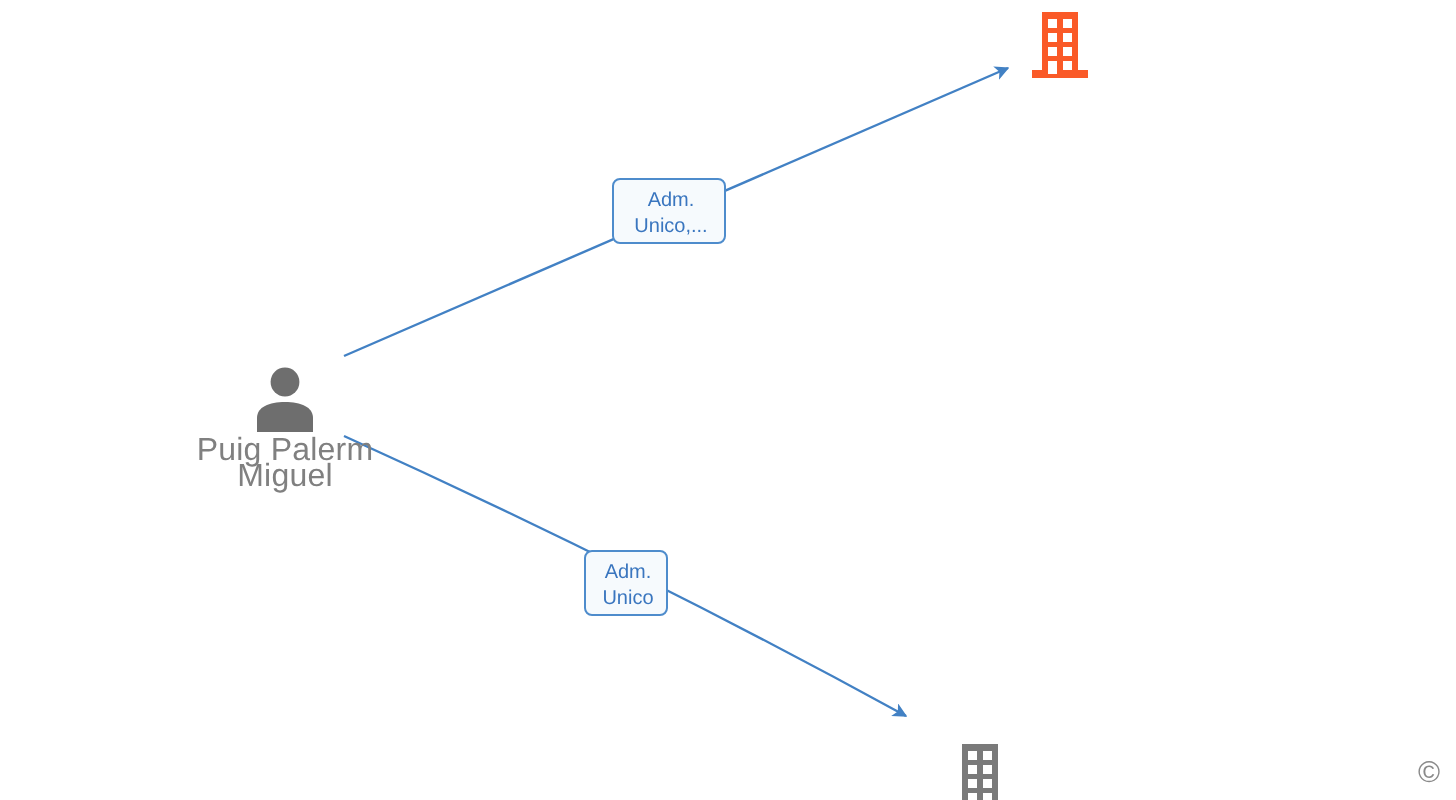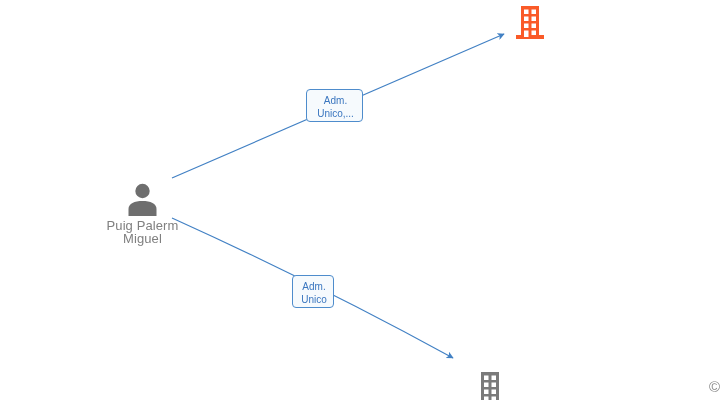--- a/index.html
+++ b/index.html
@@ -34,21 +34,21 @@
     width: 95px;
     text-align: center;
   }
   .person-avatar {
     width: 95px;
     height: 34px;
     display: block;
   }
   .person-label {
     margin-top: 3px;
-    font-size: 13px;
+    font-size: 16px;
     line-height: 13px;
     color: #808080;
     white-space: pre-line;
     letter-spacing: 0.1px;
   }
 
   
   .company-node {
     position: absolute;
   }

